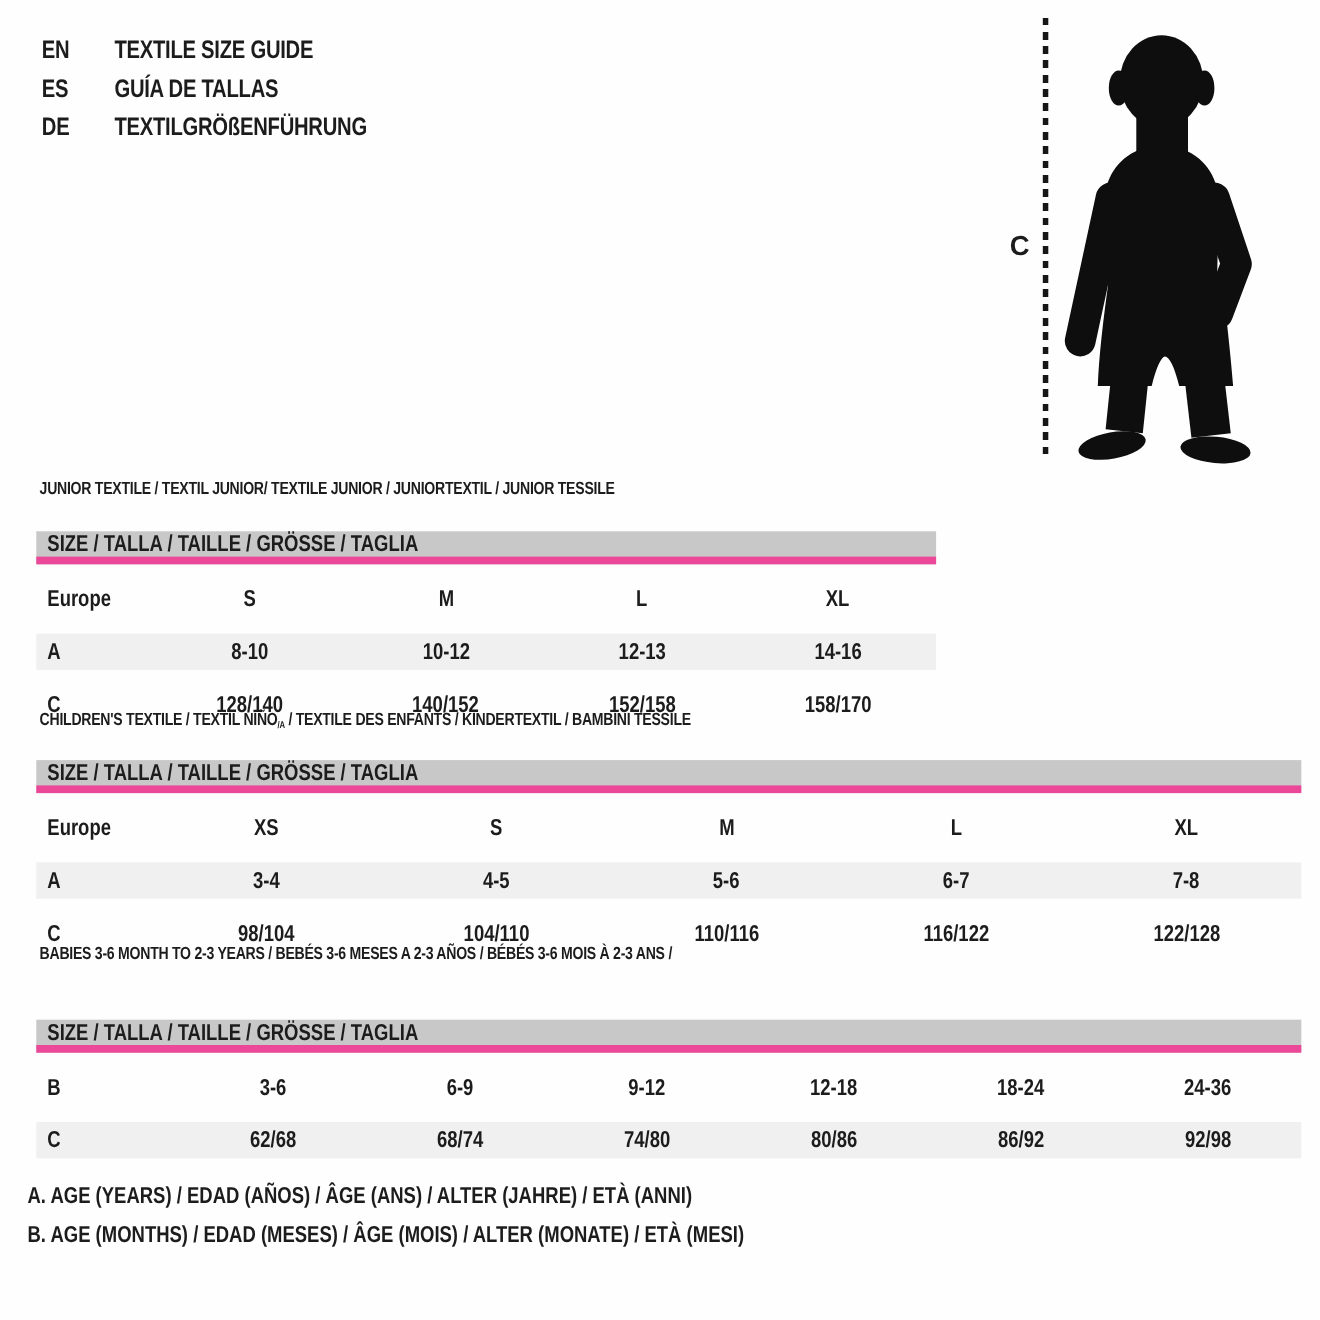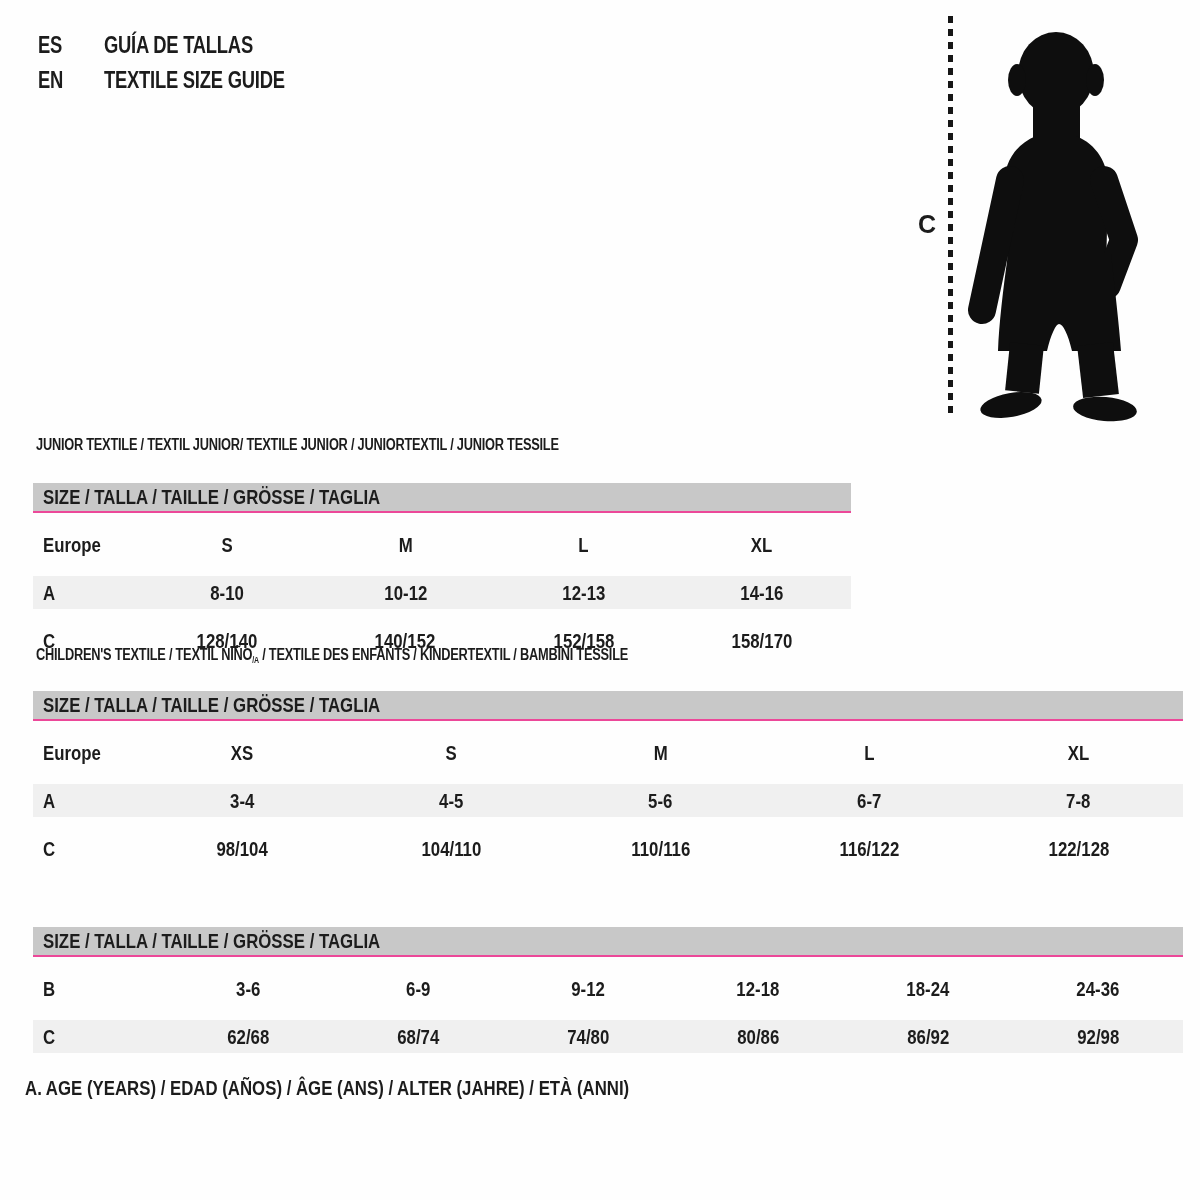--- a/index.html
+++ b/index.html
@@ -34,44 +34,48 @@
   #babies-title   { left:36px; top:851px; }
   #babies-title .line { display:block; line-height:34px; }
   .sub { font-size:0.55em; vertical-align:-0.30em; }
 
   
   .tbl { left:33px; }
   #junior-table   { top:483px; width:818px; }
   #children-table { top:691px; width:1150px; }
   #babies-table   { top:927px; width:1150px; }
   .t-head {
-    height:30px; background:#c8c8c8; border-bottom:2px solid #ec4899;
+    height:30px; background:#c8c8c8; border-bottom:7px solid #ec4899;
     display:flex; align-items:center; padding-left:10px; font-size:21px; box-sizing:border-box;
   }
   .t-row { height:33px; display:flex; align-items:center; font-size:21px;margin-top:15px; }
   .t-row.alt { background:#f0f0f0; }
   .t-row .lbl { flex:0 0 95px; padding-left:10px; }
   #babies-table .t-row .lbl { flex:0 0 120px; }
   .t-row .val { flex:1 1 0; display:flex; justify-content:center; }
 
   
   #legend { left:25px; top:1070px; }
   #legend .leg-line { line-height:35px; font-size:21px; }
 </style>
 </head>
 <body>
 
 <div id="langs" class="abs">
   <div class="lang-row">
+    <span class="lang-code"><span class="cx">EN</span></span>
+    <span class="cx">TEXTILE SIZE GUIDE</span>
+  </div>
+  <div class="lang-row">
     <span class="lang-code"><span class="cx">ES</span></span>
     <span class="cx">GUÍA DE TALLAS</span>
   </div>
   <div class="lang-row">
-    <span class="lang-code"><span class="cx">EN</span></span>
-    <span class="cx">TEXTILE SIZE GUIDE</span>
+    <span class="lang-code"><span class="cx">DE</span></span>
+    <span class="cx">TEXTILGRÖßENFÜHRUNG</span>
   </div>
 </div>
 
 <div id="measure-line" class="abs"></div>
 <div id="figure-c-label" class="abs">C</div>
 <svg id="silhouette" class="abs" width="195" height="398" viewBox="0 0 195 398">
   <g fill="#0e0e0e" stroke="none">
     <ellipse cx="98" cy="46" rx="38" ry="42"></ellipse>
     <ellipse cx="59" cy="52" rx="9" ry="16"></ellipse>
     <ellipse cx="137" cy="52" rx="9" ry="16"></ellipse>
@@ -200,20 +204,21 @@
     <div class="val">
         <span class="cxc">116/122</span>
       </div>
     <div class="val">
         <span class="cxc">122/128</span>
       </div>
   </div>
 </div>
 
 <h2 id="babies-title" class="abs sec-title" style="margin:0">
+  <span class="line"><span class="cx">BABIES 3-6 MONTH TO 2-3 YEARS / BEBÉS 3-6 MESES A 2-3 AÑOS / BÉBÉS 3-6 MOIS À 2-3 ANS /</span></span>
 </h2>
 <div id="babies-table" class="abs tbl">
   <div class="t-head">
     <span class="cx">SIZE / TALLA / TAILLE / GRÖSSE / TAGLIA</span>
   </div>
   <div class="t-row">
     <div class="lbl"><span class="cx">B</span></div>
     <div class="val">
         <span class="cxc">3-6</span>
       </div>
@@ -251,13 +256,14 @@
         <span class="cxc">86/92</span>
       </div>
     <div class="val">
         <span class="cxc">92/98</span>
       </div>
   </div>
 </div>
 
 <div id="legend" class="abs">
   <div class="leg-line"><span class="cx">A. AGE (YEARS) / EDAD (AÑOS) / ÂGE (ANS) / ALTER (JAHRE) / ETÀ (ANNI)</span></div>
+  <div class="leg-line"><span class="cx">B. AGE (MONTHS) / EDAD (MESES) / ÂGE (MOIS) / ALTER (MONATE) / ETÀ (MESI)</span></div>
 </div>
 
 </body></html>

